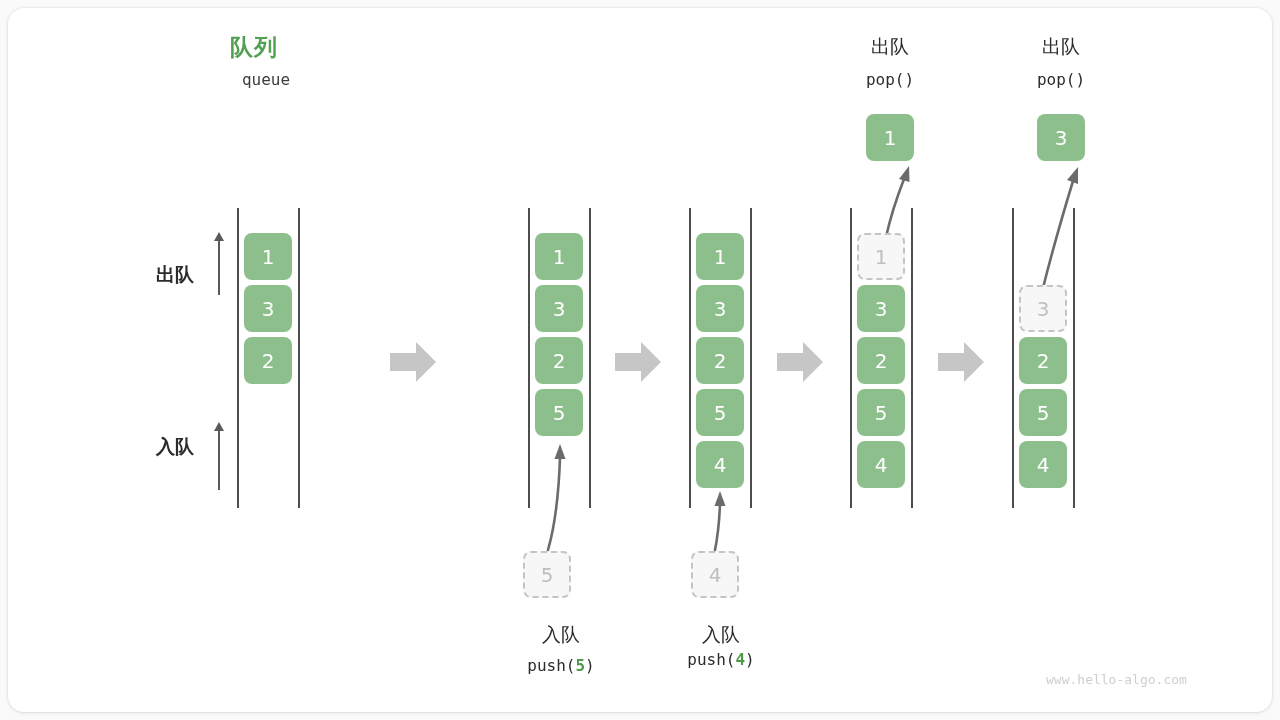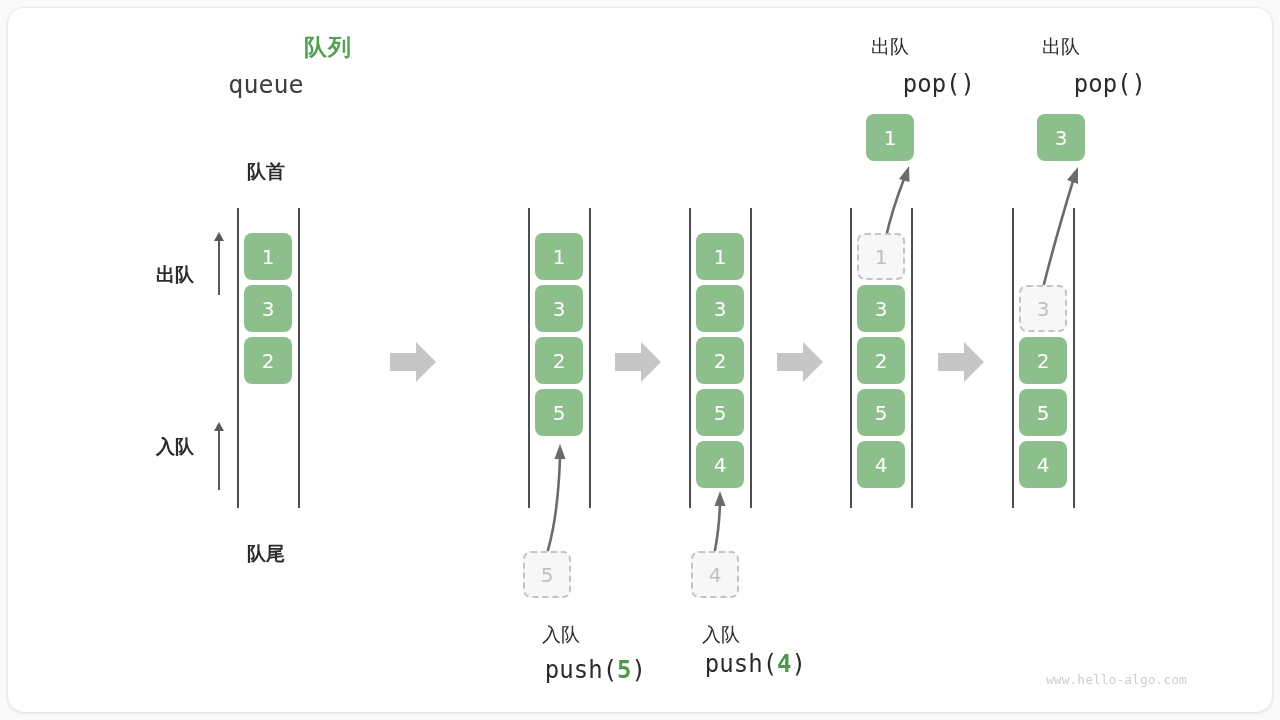--- a/index.html
+++ b/index.html
@@ -31,43 +31,43 @@
   .title-cn {
     font-weight: bold;
     font-size: 23px;
     color: #52a052;
     letter-spacing: 1px;
     text-align: center;
     white-space: nowrap;
   }
   .title-en {
     font-family: "DejaVu Sans Mono", "Liberation Mono", monospace;
-    font-size: 25px;
+    font-size: 16px;
     color: #3d3d3d;
     text-align: center;
     white-space: nowrap;
   }
   .label-bold {
     font-weight: bold;
     font-size: 19px;
     color: #2b2b2b;
     text-align: center;
     white-space: nowrap;
   }
   .op-cn {
     font-size: 19px;
     color: #2b2b2b;
     text-align: center;
     white-space: nowrap;
   }
   .op-code {
     font-family: "DejaVu Sans Mono", "Liberation Mono", monospace;
-    font-size: 24px;
+    font-size: 16px;
     color: #2b2b2b;
-    text-align: right;
+    text-align: center;
     white-space: nowrap;
   }
   .op-code .num { color: #4a9a4a; font-weight: bold; }
   .watermark {
     font-family: "DejaVu Sans Mono", "Liberation Mono", monospace;
     font-size: 13px;
     color: #cfcfcf;
     white-space: nowrap;
   }
 
@@ -122,25 +122,23 @@
     height: 40px;
   }
   svg { overflow: visible; }
 </style>
 </head>
 <body>
 
 <div id="root">
   <div class="card"></div>
 
-  <div class="abs title-cn" style="left:180px; top:32px; width:172px;text-align:right;">队列</div>
+  <div class="abs title-cn" style="left:168px; top:32px; width:172px;">队列</div>
   <div class="abs title-en" style="left:180px; top:70px; width:172px;">queue</div>
 
-  <div class="abs label-bold" style="left:180px; top:159px; width:172px;">队首</div>
-  <div class="abs label-bold" style="left:180px; top:541px; width:172px;">队尾</div>
 
   <div class="abs label-bold" style="left:137px; top:262px; width:76px;">出队</div>
   <div class="uparrow" style="left:218px; top:240px; height:55px;"></div>
 
   <div class="abs label-bold" style="left:137px; top:434px; width:76px;">入队</div>
   <div class="uparrow" style="left:218px; top:430px; height:60px;"></div>
 
   <div class="abs">
     <div class="rail" style="left:237px; top:208px; height:300px;"></div>
     <div class="rail" style="left:298px; top:208px; height:300px;"></div>

